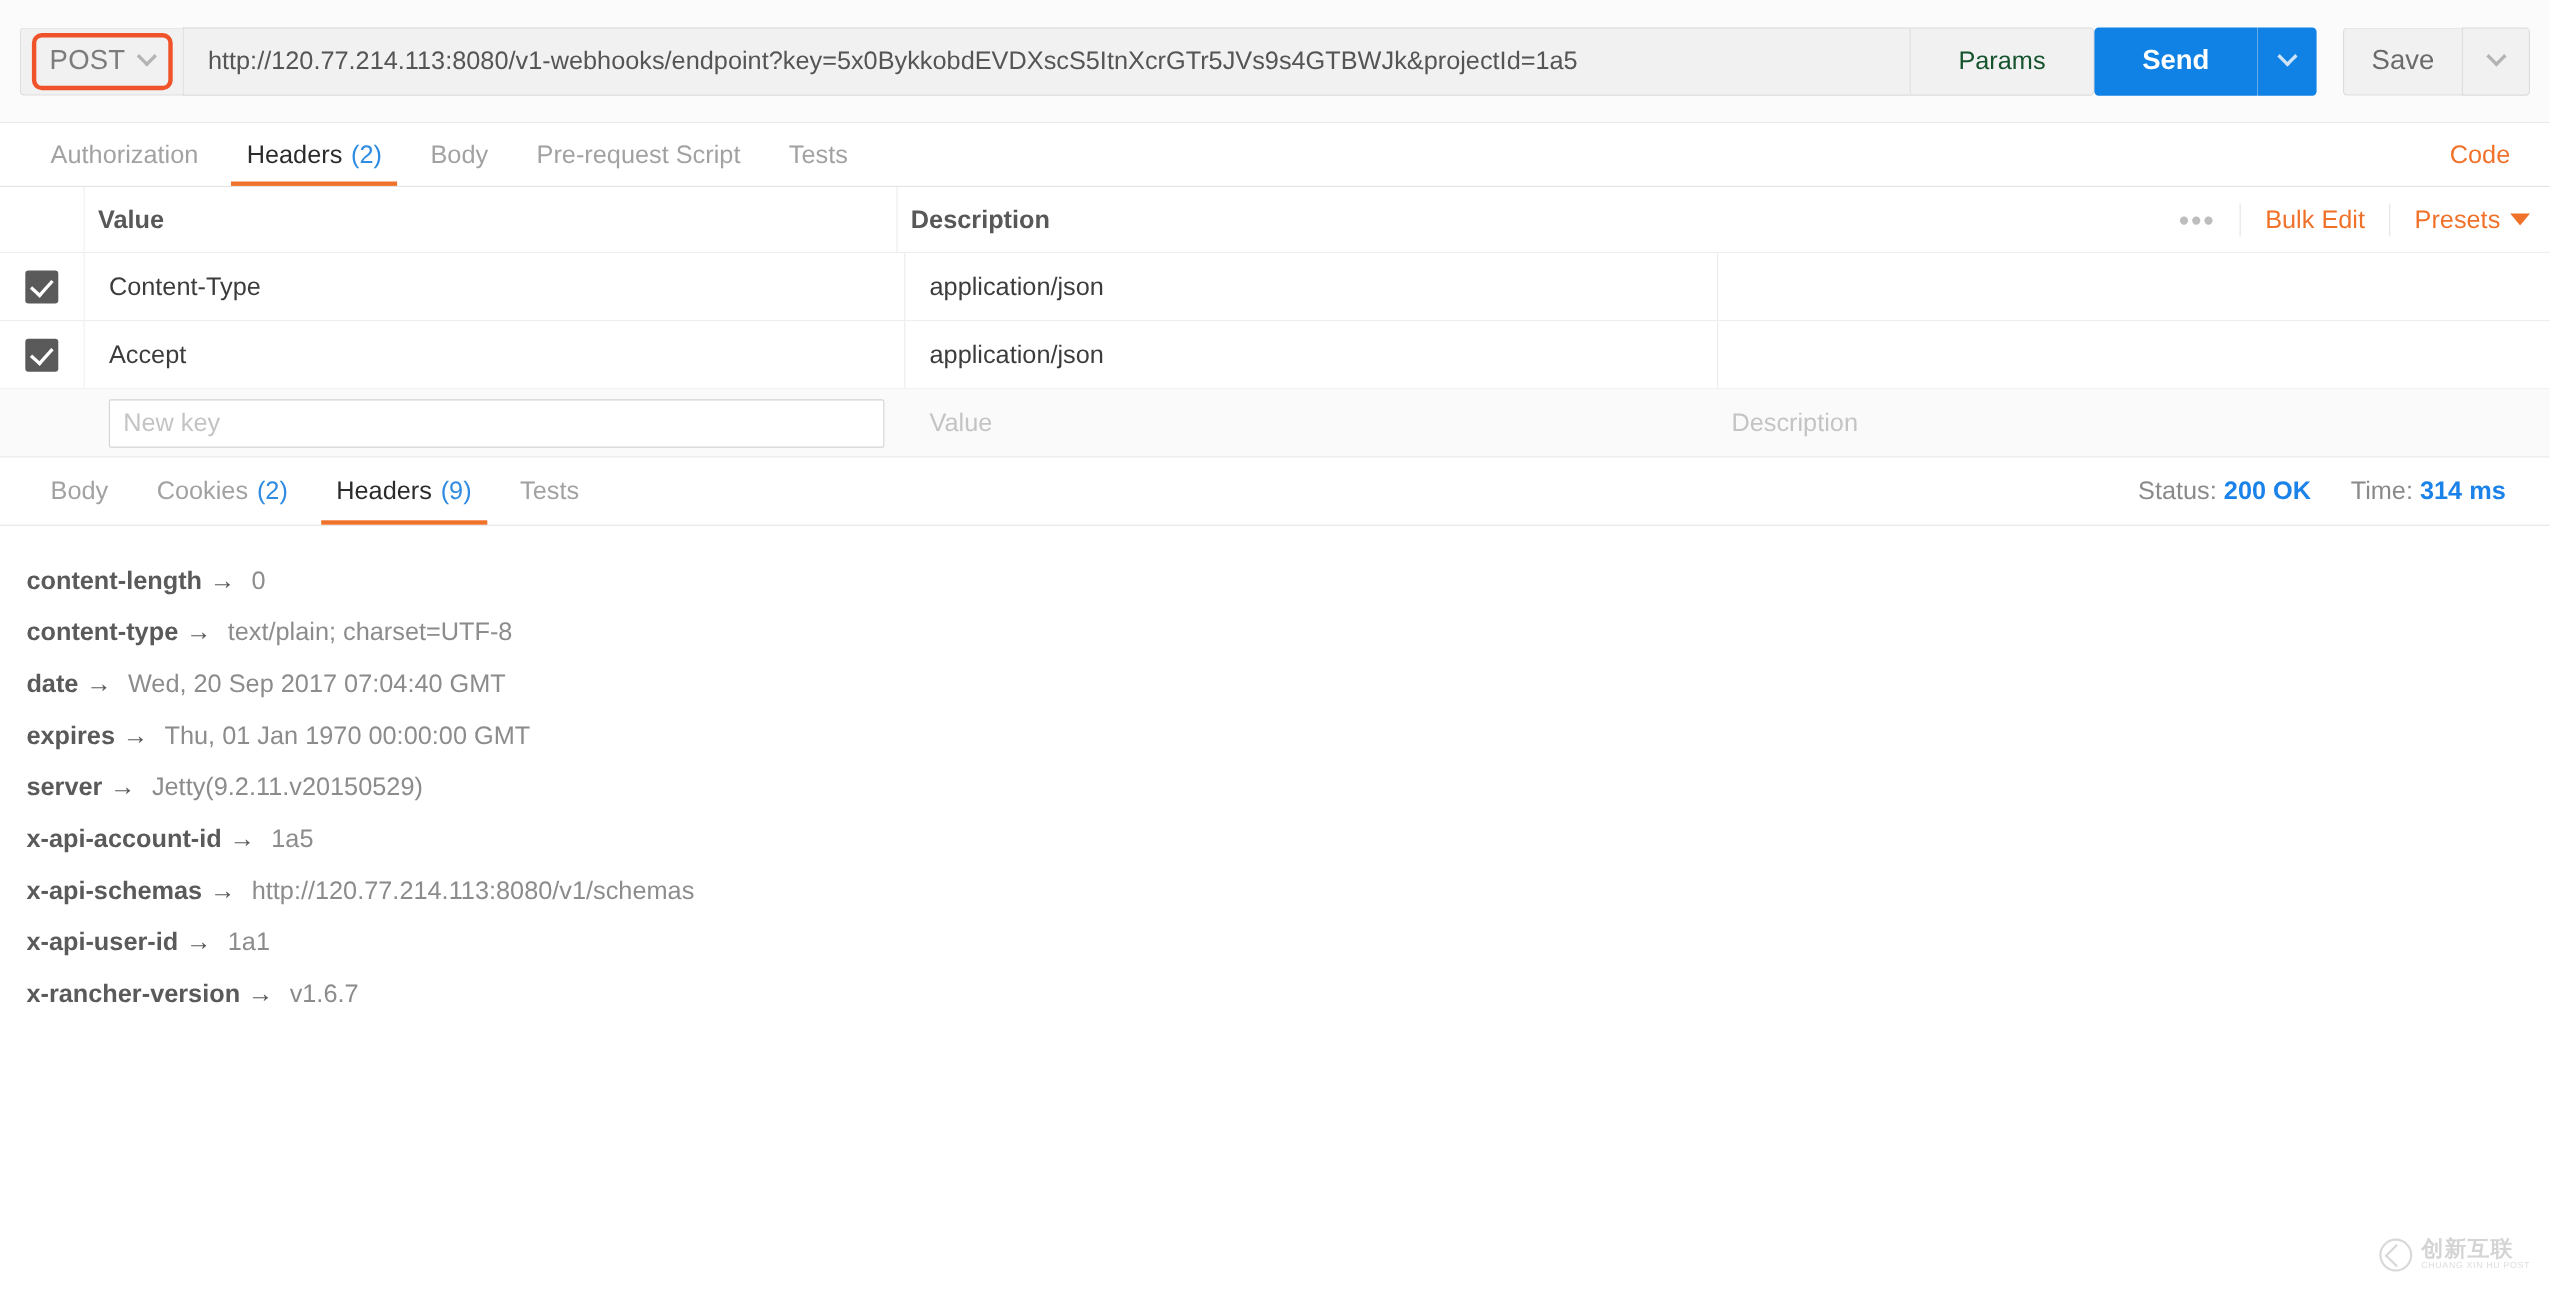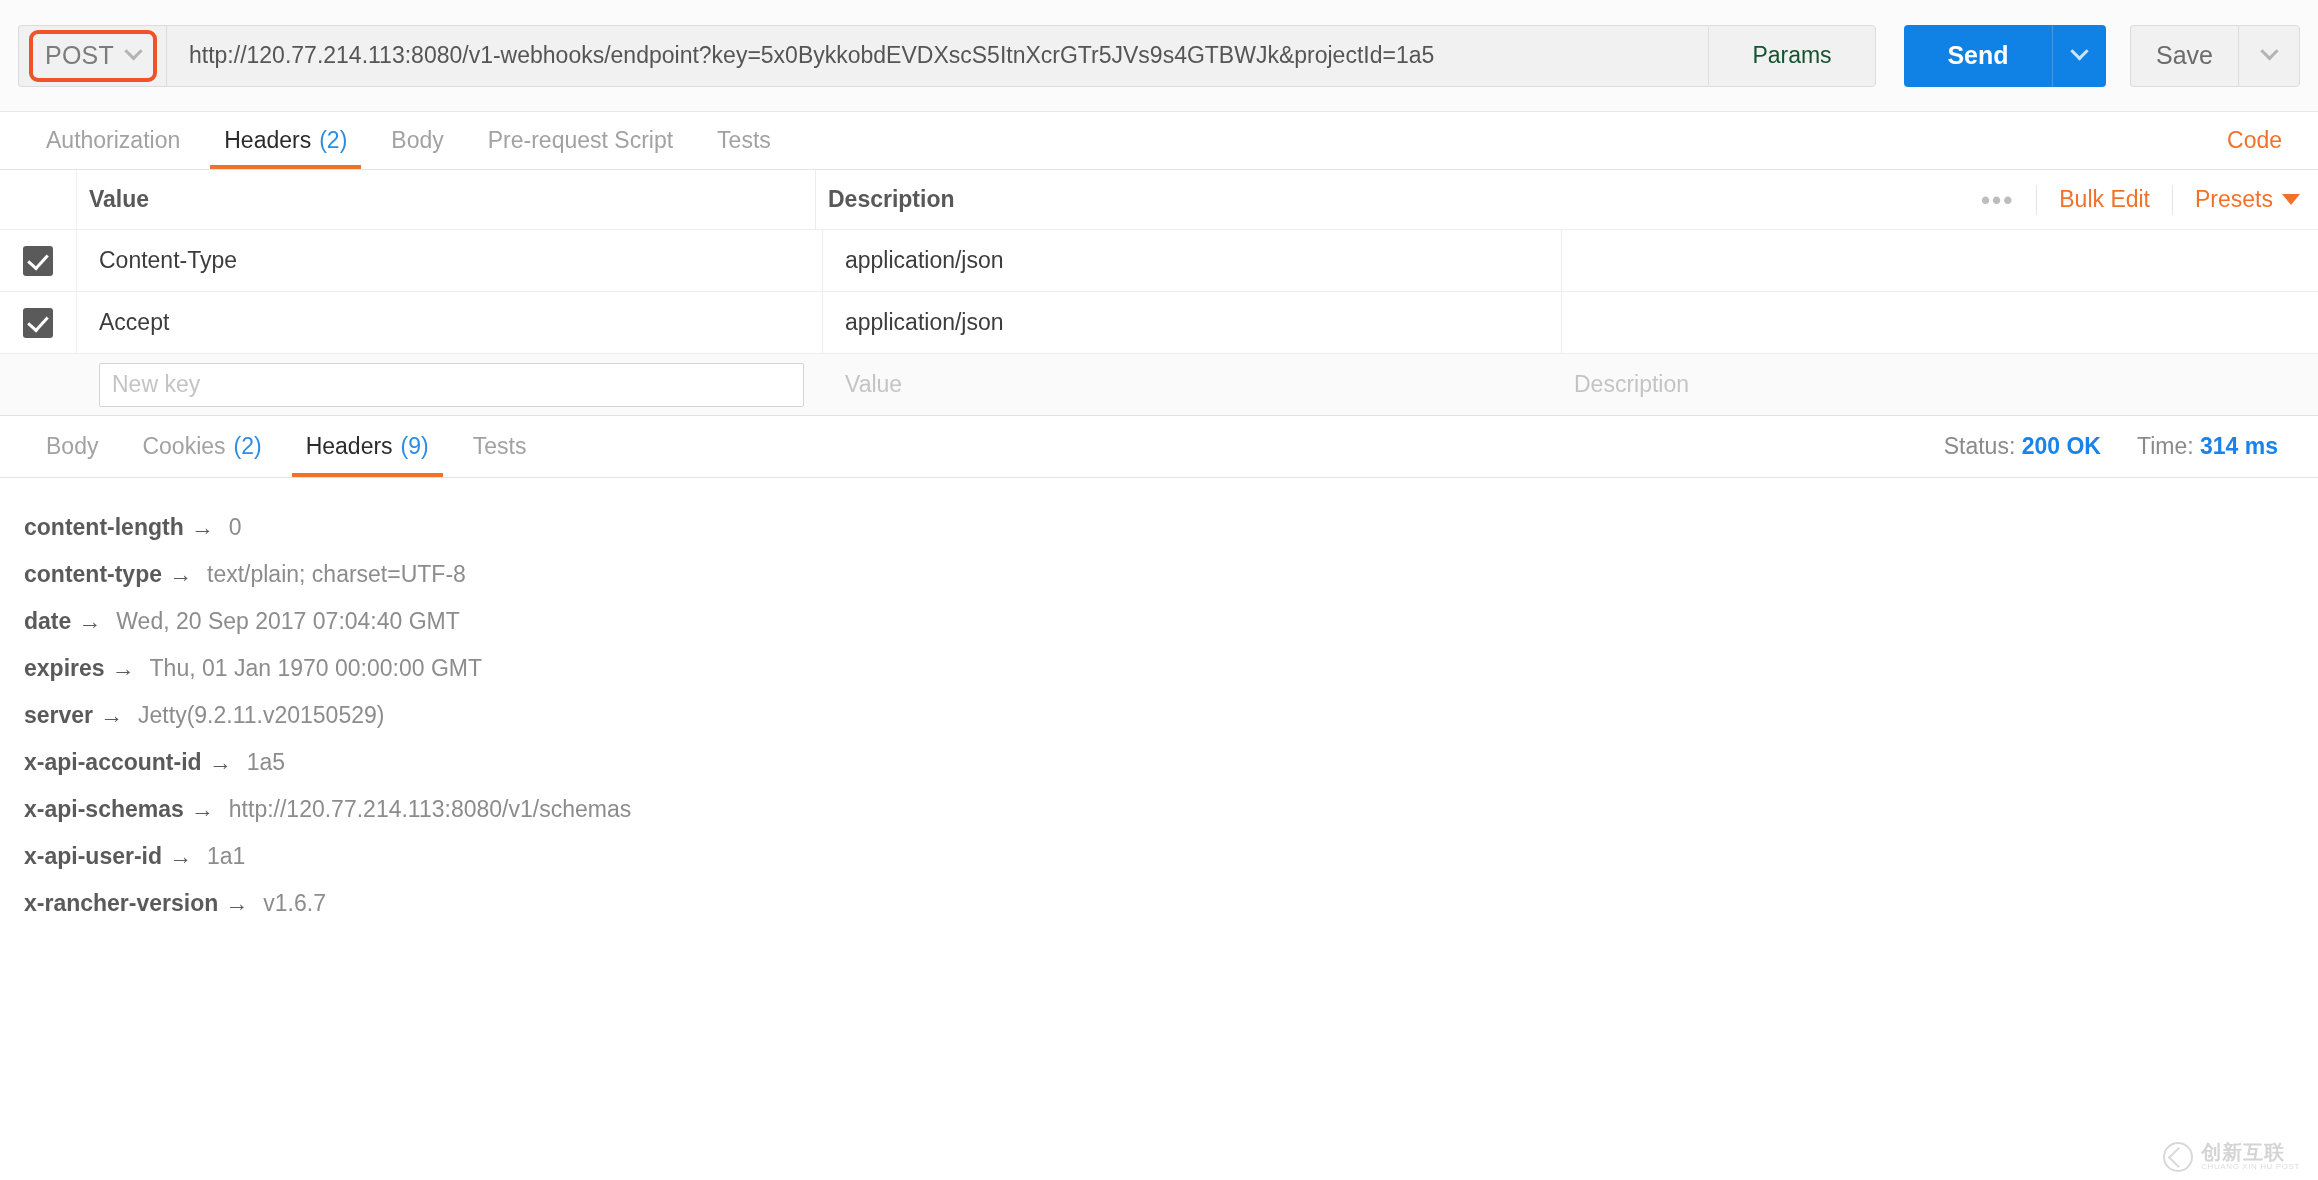--- a/index.html
+++ b/index.html
@@ -79,21 +79,21 @@
     background: #f1f1f1;
     border: 1px solid #dcdcdc;
     border-radius: 0 4px 4px 0;
     display: flex;
     align-items: center;
     justify-content: center;
     font-size: 23px;
     color: #14532d;
     flex: none;
   }
-  .send-group { display: flex; flex: none; margin-left: 28px; }
+  .send-group { display: flex; flex: none; }
   .send-btn {
     width: 148px; height: 62px;
     background: #1082e6;
     color: #ffffff;
     font-size: 25px;
     font-weight: bold;
     display: flex; align-items: center; justify-content: center;
     border-radius: 4px 0 0 4px;
   }
   .send-caret {
@@ -291,21 +291,21 @@
     font-size: 23px;
     white-space: nowrap;
   }
   .rh-name { color: #5a5a5a; font-weight: bold; }
   .rh-arrow { color: #5a5a5a; font-weight: bold; margin: 0 5px 0 7px; }
   .rh-val { color: #8c8c8c; margin-left: 10px; }
 
   
   .watermark {
     position: absolute;
-    right: 18px; bottom: 8px;
+    right: 18px; bottom: 24px;
     display: flex; align-items: center;
     gap: 8px;
     opacity: .38;
   }
   .wm-logo {
     width: 30px; height: 30px;
     border: 2.6px solid #9b9b9b;
     border-radius: 50%;
     position: relative;
     flex: none;

